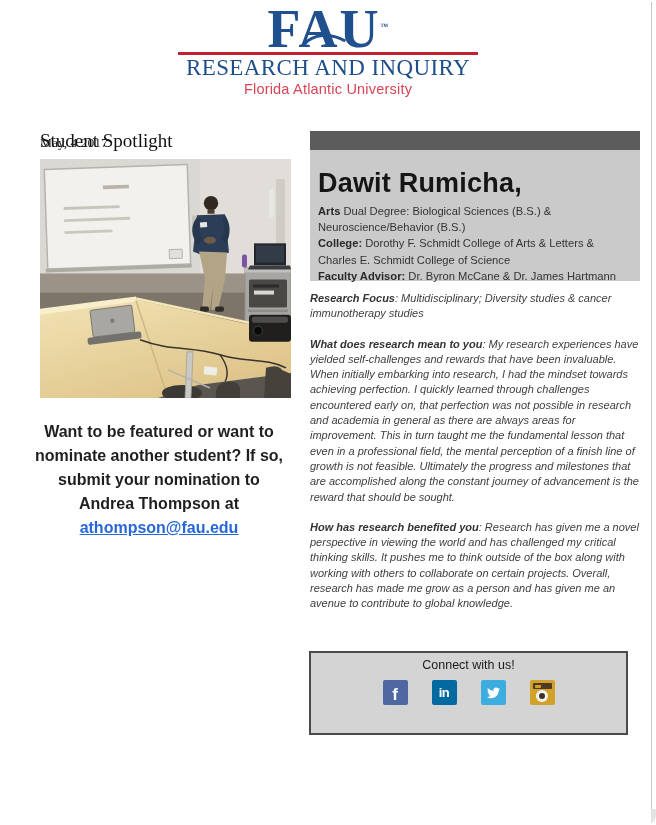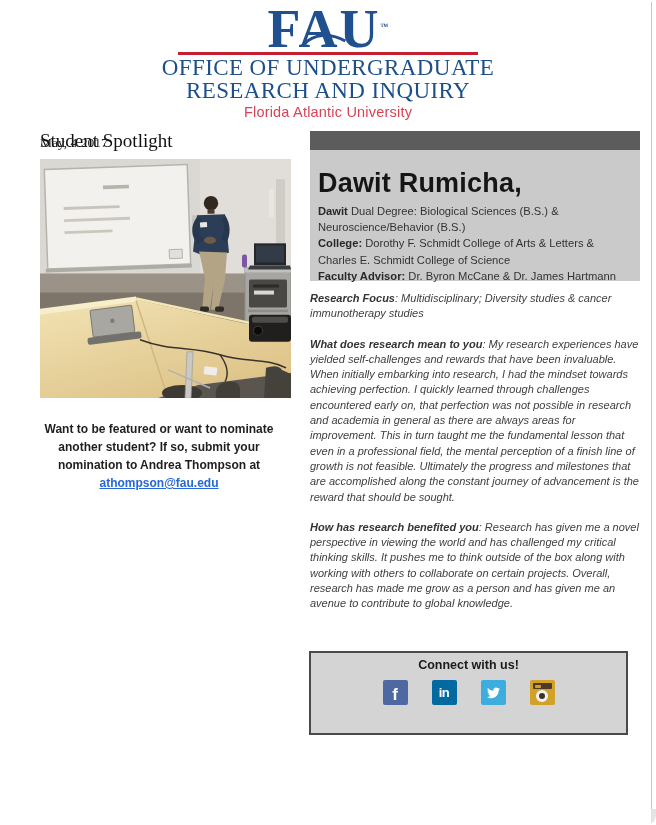--- a/index.html
+++ b/index.html
@@ -15,36 +15,36 @@
   .dept{font-family:"Liberation Serif",serif;color:#1d4f8a;font-size:23px;line-height:1.0;letter-spacing:0.4px;}
   .univ{color:#d84356;font-size:14.5px;margin-top:2px;letter-spacing:0.2px;}
   
   .section-title{position:absolute;left:40px;top:114px;font-family:"Liberation Serif",serif;
                  font-weight:normal;font-size:19px;color:#101010;}
   .issue-date{position:absolute;left:40px;top:135px;font-family:"Liberation Serif",serif;
               font-size:13.5px;color:#242424;}
   .photo{position:absolute;left:40px;top:159px;width:251px;height:239px;}
   .photo svg{display:block;}
   .caption{position:absolute;left:33px;top:420px;width:252px;text-align:center;
-           font-weight:bold;font-size:12px;line-height:1.5;color:#1f1f1f;margin:0;}
+           font-weight:bold;font-size:16px;line-height:1.5;color:#1f1f1f;margin:0;}
   .email-link{color:#2667d9;text-decoration:underline;cursor:pointer;font-weight:bold;}
   
   .top-bar{position:absolute;left:310px;top:131px;width:330px;height:19px;background:#5c5c5c;}
   .profile-box{position:absolute;left:310px;top:150px;width:330px;height:131px;background:#cacaca;
                padding:16px 8px;box-sizing:border-box;}
   .student-name{font-size:27px;font-weight:bold;color:#151515;margin:2px 0 4px;letter-spacing:0.2px;}
   .pf{font-size:11.2px;line-height:16.2px;color:#333;}
   .pf b{color:#282828;}
   .article{position:absolute;left:310px;top:291px;width:332px;font-size:11px;line-height:15.3px;color:#3e3e3e;}
   .article p{margin:0 0 15px;font-style:italic;}
   .article b{color:#333;}
   
   .connect-box{position:absolute;left:309px;top:651px;width:319px;height:84px;background:#d4d4d4;
                border:2px solid #4a4a4a;box-sizing:border-box;text-align:center;}
-  .connect-title{font-size:12.5px;font-weight:bold;color:#1b1b1b;margin-top:5px;}
+  .connect-title{font-size:12.5px;font-weight:normal;color:#1b1b1b;margin-top:5px;}
   .icons{display:flex;justify-content:center;gap:24px;margin-top:8px;}
   .sicon{width:25px;height:25px;border-radius:2px;display:flex;align-items:center;justify-content:center;
          cursor:pointer;position:relative;}
   .fb{background:#4e68a1;}
   .fb span{color:#fff;font-weight:bold;font-size:17px;transform:translateY(2px);}
   .li{background:#0369a1;}
   .li span{color:#fff;font-weight:bold;font-size:13px;letter-spacing:-0.5px;}
   .tw{background:#3cadde;}
   .ig{background:#d2a228;overflow:hidden;}
   .ig-bar{position:absolute;top:3px;left:3px;right:3px;height:6px;background:#4e3a28;border-radius:1px;}
@@ -63,21 +63,20 @@
 <div class="page">
 
   <header class="masthead">
     <div class="fau-wordmark">
       <span>FAU</span><span class="tm">™</span>
       <svg class="fau-swoosh" width="46" height="16" viewBox="0 0 46 16">
         <path d="M2,13 C12,1 30,1 44,9" stroke="#20518e" stroke-width="3" fill="none"></path>
       </svg>
     </div>
     <div class="red-rule"></div>
-    <div class="dept">OFFICE OF UNDERGRADUATE</div>
     <div class="dept">RESEARCH AND INQUIRY</div>
     <div class="univ">Florida Atlantic University</div>
   </header>
 
   <h2 class="section-title">Student Spotlight</h2>
   <div class="issue-date">May, 4 2017</div>
 
   <div class="photo">
     <svg viewBox="0 0 251 238" width="251" height="239" preserveAspectRatio="none">
       <defs>
@@ -170,21 +169,21 @@
 
   <p class="caption">
     <span>Want to be featured or want to nominate another student? If so, submit your nomination to Andrea Thompson at</span>
     <a class="email-link">athompson@fau.edu</a>
   </p>
 
   <div class="top-bar"></div>
 
   <div class="profile-box">
     <h1 class="student-name">Dawit Rumicha,</h1>
-    <div class="pf"><b>Dawit</b><span> Dual Degree: Biological Sciences (B.S.) &amp; Neuroscience/Behavior (B.S.)</span></div>
+    <div class="pf"><b>Arts</b><span> Dual Degree: Biological Sciences (B.S.) &amp; Neuroscience/Behavior (B.S.)</span></div>
     <div class="pf"><b>College:</b><span> Dorothy F. Schmidt College of Arts &amp; Letters &amp; Charles E. Schmidt College of Science</span></div>
     <div class="pf"><b>Faculty Advisor:</b><span> Dr. Byron McCane &amp; Dr. James Hartmann</span></div>
   </div>
 
   <div class="article">
     <p><b>Research Focus</b><span>: Multidisciplinary; Diversity studies &amp; cancer immunotherapy studies</span></p>
     <p><b>What does research mean to you</b><span>: My research experiences have yielded self-challenges and rewards that have been invaluable. When initially embarking into research, I had the mindset towards achieving perfection. I quickly learned through challenges encountered early on, that perfection was not possible in research and academia in general as there are always areas for improvement. This in turn taught me the fundamental lesson that even in a professional field, the mental perception of a finish line of growth is not feasible. Ultimately the progress and milestones that are accomplished along the constant journey of advancement is the reward that should be sought.</span></p>
     <p><b>How has research benefited you</b><span>: Research has given me a novel perspective in viewing the world and has challenged my critical thinking skills. It pushes me to think outside of the box along with working with others to collaborate on certain projects. Overall, research has made me grow as a person and has given me an avenue to contribute to global knowledge.</span></p>
   </div>
 

